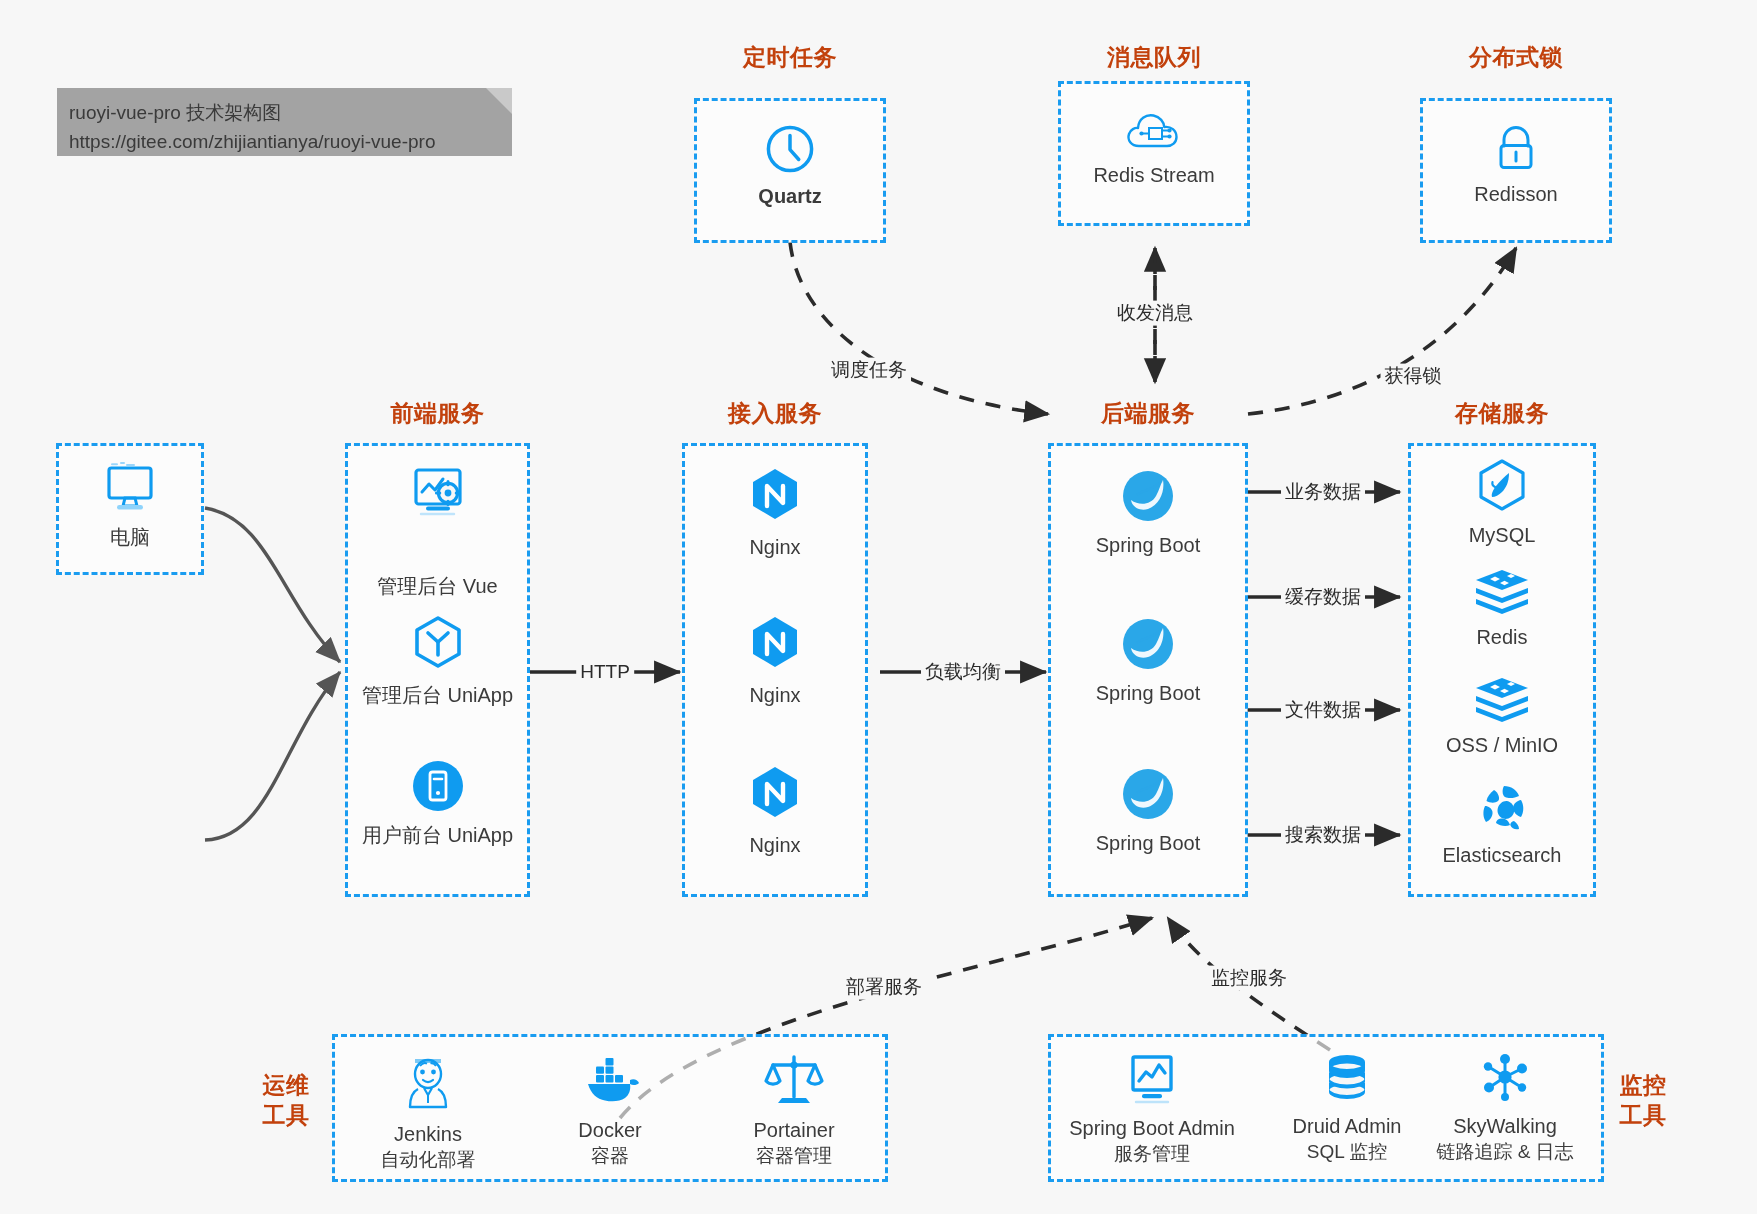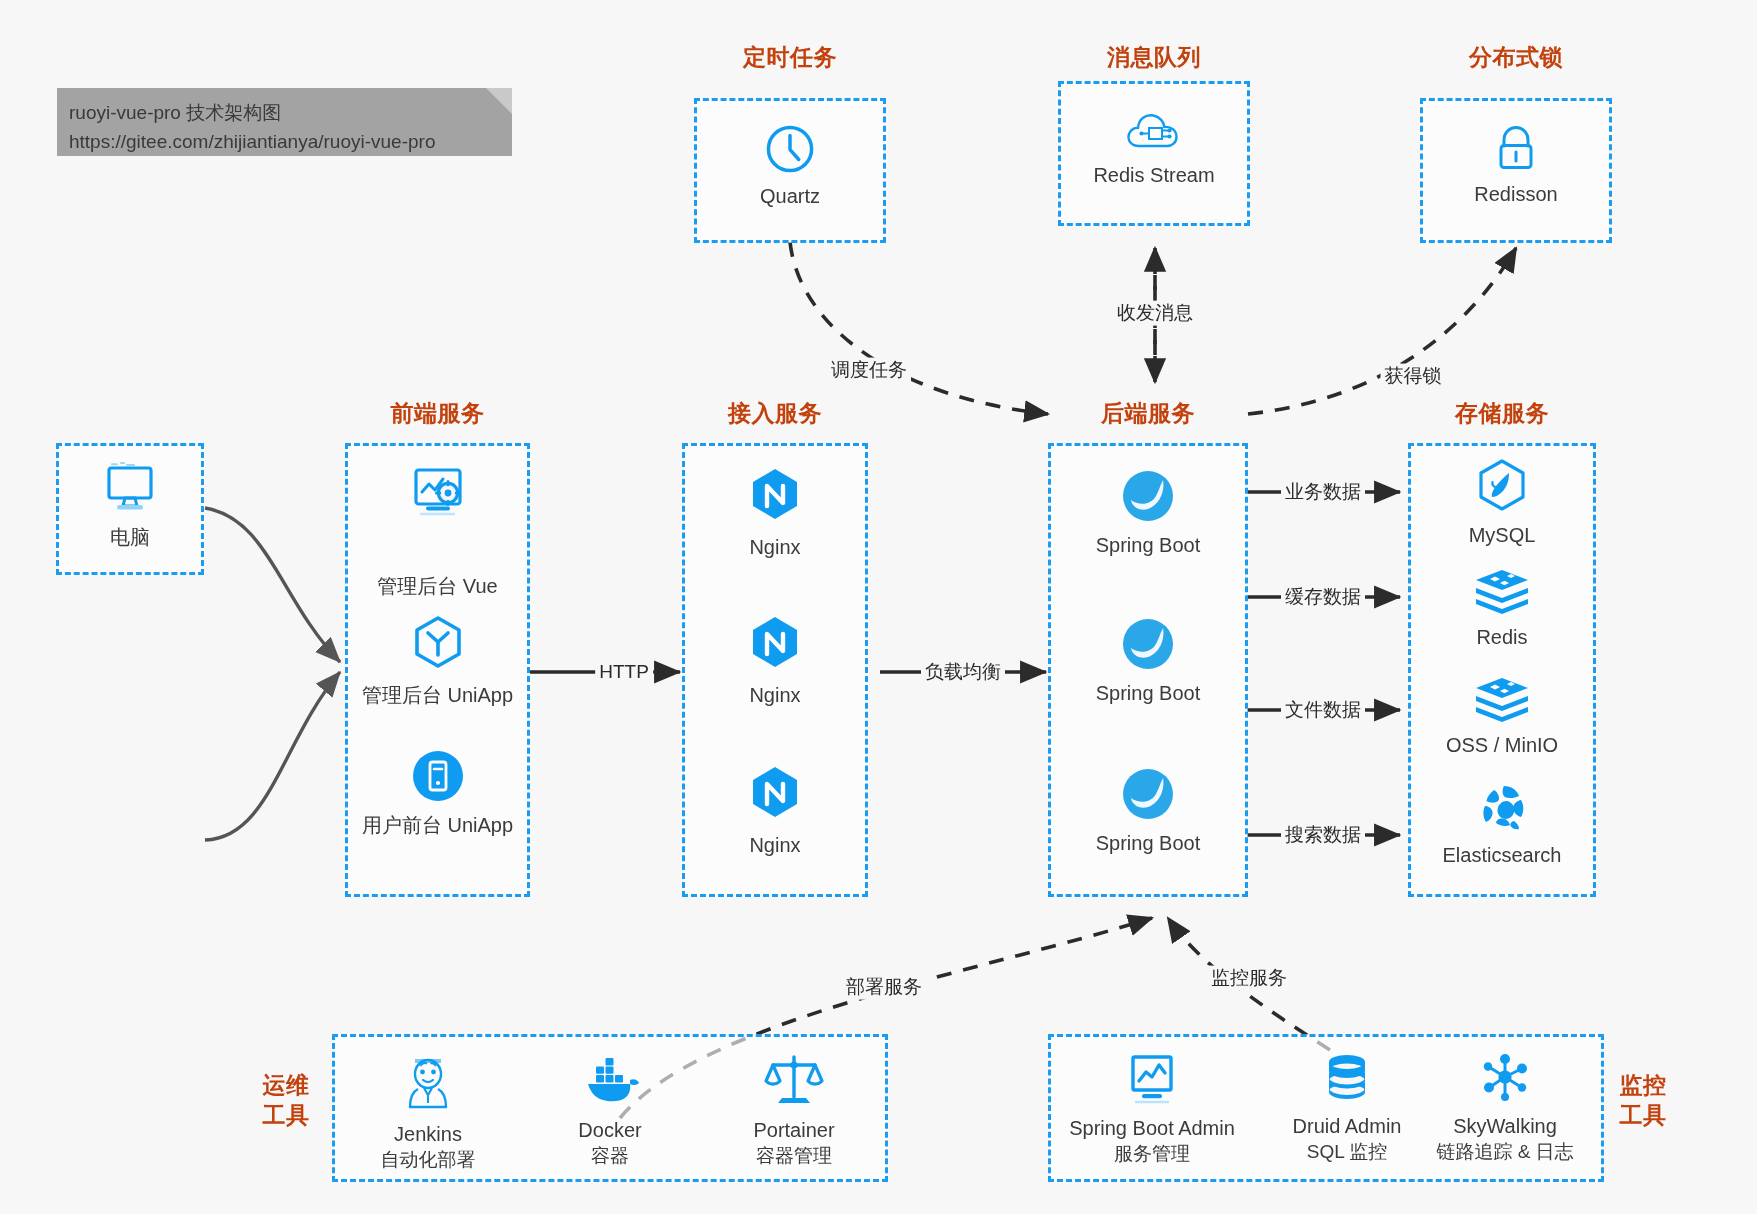--- a/index.html
+++ b/index.html
@@ -97,21 +97,21 @@
     <path d="M1155,382 L1155,248" fill="none" stroke="#2b2b2b" stroke-width="3.6" stroke-dasharray="15,12" marker-end="url(#arrDash)"></path>
     <path d="M1155,248 L1155,382" fill="none" stroke="#2b2b2b" stroke-width="3.6" stroke-dasharray="15,12" marker-end="url(#arrDash)"></path>
 
     <path d="M1248,414 C1380,400 1468,330 1516,248" fill="none" stroke="#2b2b2b" stroke-width="3.6" stroke-dasharray="15,12" marker-end="url(#arrDash)"></path>
 
     <path d="M620,1118 C700,1020 980,972 1152,918" fill="none" stroke="#2b2b2b" stroke-width="3.6" stroke-dasharray="15,12" marker-end="url(#arrDash)"></path>
 
     <path d="M1330,1050 C1260,1005 1200,965 1168,918" fill="none" stroke="#2b2b2b" stroke-width="3.6" stroke-dasharray="15,12" marker-end="url(#arrDash)"></path>
   </svg>
 
-  <div class="elabel" style="left:605px;top:672px;margin-left:19px;">HTTP</div>
+  <div class="elabel" style="left:605px;top:672px;">HTTP</div>
   <div class="elabel" style="left:963px;top:672px;">负载均衡</div>
   <div class="elabel" style="left:869px;top:370px;">调度任务</div>
   <div class="elabel" style="left:1155px;top:313px;">收发消息</div>
   <div class="elabel" style="left:1413px;top:376px;">获得锁</div>
   <div class="elabel" style="left:1323px;top:492px;">业务数据</div>
   <div class="elabel" style="left:1323px;top:597px;">缓存数据</div>
   <div class="elabel" style="left:1323px;top:710px;">文件数据</div>
   <div class="elabel" style="left:1323px;top:835px;">搜索数据</div>
   <div class="elabel" style="left:884px;top:987px;">部署服务</div>
   <div class="elabel" style="left:1249px;top:978px;">监控服务</div>
@@ -119,21 +119,21 @@
   <div class="note">
     <div class="corner"></div>
     <div class="lines">
       <div>ruoyi-vue-pro 技术架构图</div>
       <div>https://gitee.com/zhijiantianya/ruoyi-vue-pro</div>
     </div>
   </div>
 
   <div class="gtitle" style="left:694px;top:42px;width:192px;">定时任务</div>
   <div class="gbox" style="left:694px;top:98px;width:192px;height:145px;">
-    <div class="node" style="left:0;top:20px;width:186px;">
+    <div class="node" style="left:0;top:20px;width:186px;font-weight:bold;">
       <svg class="ico" width="56" height="56" viewBox="0 0 48 48">
         <circle cx="24" cy="24" r="18.5" fill="none" stroke="#0f9bf0" stroke-width="3"></circle>
         <path d="M24 12.5 L24 24.5 L31.5 33" fill="none" stroke="#0f9bf0" stroke-width="3" stroke-linecap="round" stroke-linejoin="round"></path>
       </svg>
       <div class="cap">Quartz</div>
     </div>
   </div>
 
   <div class="gtitle" style="left:1058px;top:42px;width:192px;">消息队列</div>
   <div class="gbox" style="left:1058px;top:81px;width:192px;height:145px;">
@@ -193,21 +193,21 @@
       <div class="cap">管理后台 Vue</div>
     </div>
     <div class="node" style="left:0;top:168px;width:179px;">
       <svg class="ico" width="58" height="62" viewBox="0 0 58 62">
         <path d="M29 4 L50 16 V40 L29 52 L8 40 V16 Z" fill="none" stroke="#0f9bf0" stroke-width="3.6" stroke-linejoin="round"></path>
         <path d="M19 19 L29 28 L39 19" fill="none" stroke="#0f9bf0" stroke-width="3.6" stroke-linecap="round" stroke-linejoin="round"></path>
         <path d="M29 28 V41" fill="none" stroke="#0f9bf0" stroke-width="3.6" stroke-linecap="round"></path>
       </svg>
       <div class="cap">管理后台 UniApp</div>
     </div>
-    <div class="node" style="left:0;top:300px;width:179px;">
+    <div class="node" style="left:0;top:310px;width:179px;">
       <svg class="ico" width="60" height="60" viewBox="0 0 60 60">
         <circle cx="30" cy="30" r="25" fill="#0f9bf0"></circle>
         <rect x="22" y="16" width="16" height="28" rx="2.6" fill="none" stroke="#ffffff" stroke-width="2.8"></rect>
         <path d="M26 23 h8" stroke="#ffffff" stroke-width="2.6" stroke-linecap="round"></path>
         <circle cx="30" cy="37" r="2.1" fill="#ffffff"></circle>
       </svg>
       <div class="cap">用户前台 UniApp</div>
     </div>
   </div>
 

